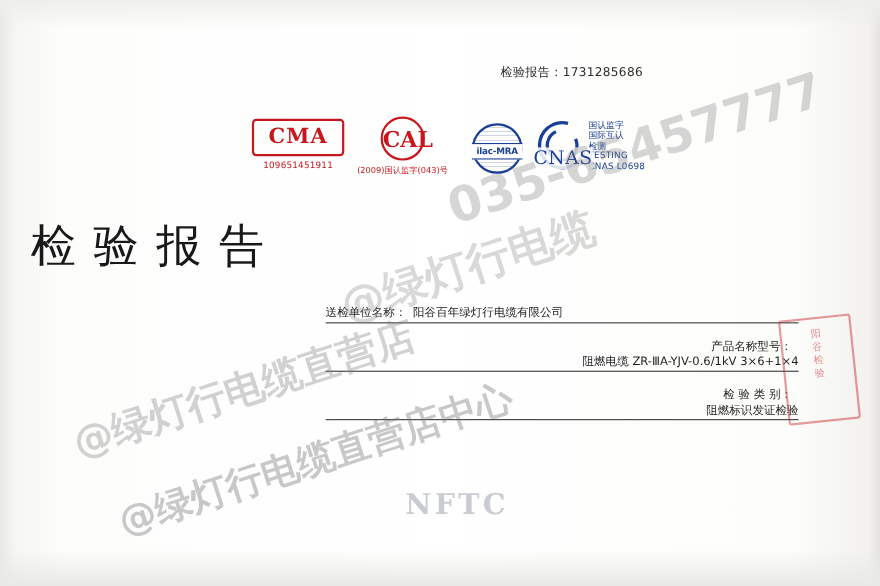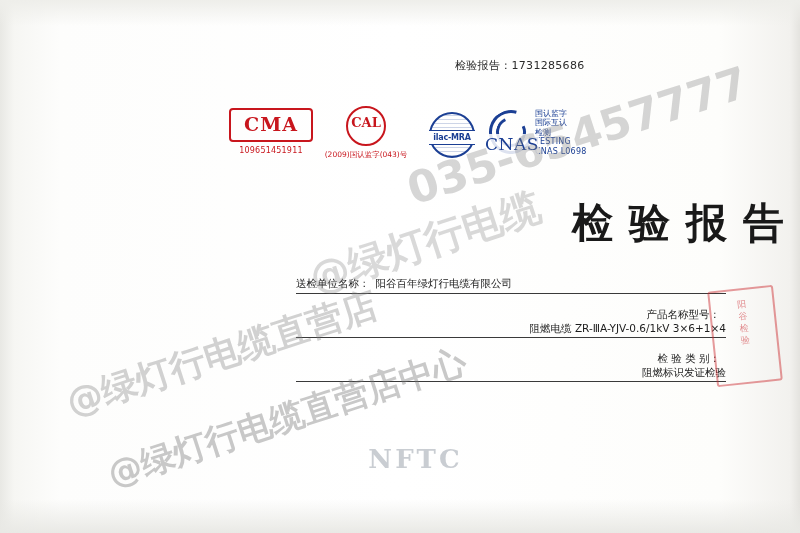--- a/index.html
+++ b/index.html
@@ -97,21 +97,21 @@
     border-radius: 50%;
     margin: 0 auto;
     position: relative;
     box-sizing: border-box;
   }
   .cal-letters {
     position: absolute;
     left: 0; right: 0; top: 7px;
     font-family: "DejaVu Serif", "Liberation Serif", serif;
     font-weight: bold;
-    font-size: 13px;
+    font-size: 20px;
     color: #c8161d;
   }
   .cal-sub {
     margin-top: 4px;
     font-size: 7.5px;
     color: #c8161d;
     white-space: nowrap;
   }
 
   
@@ -192,27 +192,28 @@
     color: #1b3f94;
     letter-spacing: 0.2px;
     white-space: nowrap;
   }
 
   
   .main-title {
     position: absolute;
     left: 0; right: 0;
     top: 196px;
-    text-align: right;
+    text-align: left;
     font-family: "DejaVu Serif", "Liberation Serif", serif;
-    font-weight: bold;
+    font-weight: normal;
     font-size: 41px;
     letter-spacing: 16px;
     color: #191919;
     text-indent: 16px;
+    padding-left: 12px;
   }
 
   
   .fields {
     position: absolute;
     left: 296px;
     top: 264px;
     width: 430px;
   }
   .field-row {

